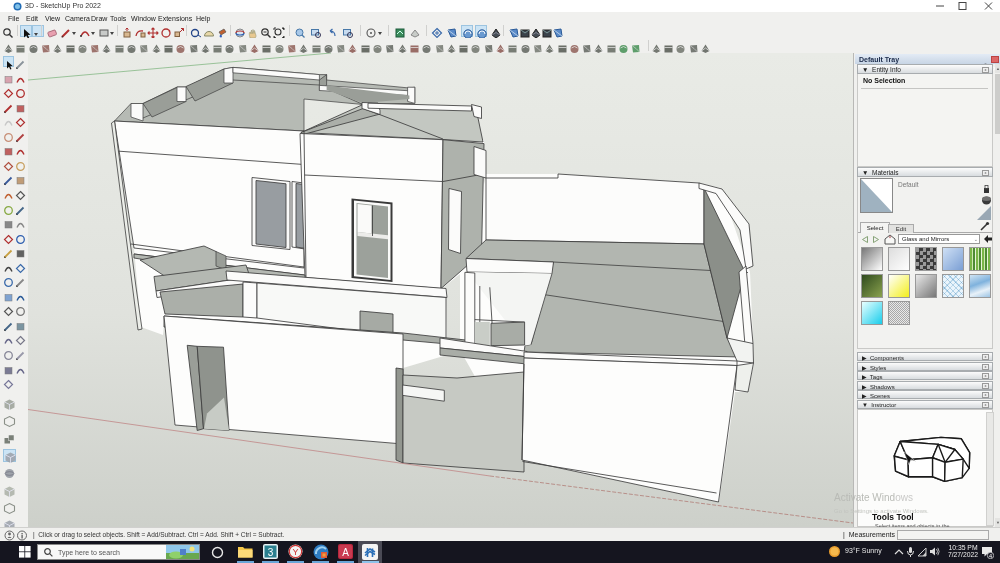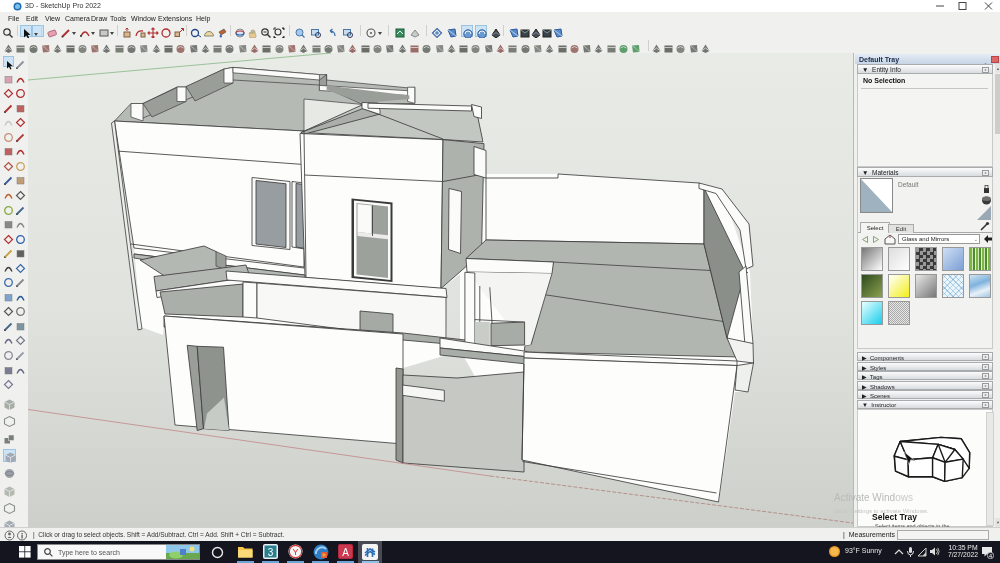--- a/index.html
+++ b/index.html
@@ -865,21 +865,21 @@
           <polygon points="11,9 52,12 46,26.5 19.5,28.7"></polygon>
           <polygon points="46,26.5 52,12 70,17.6 79,28 59.5,31.4"></polygon>
           <polygon points="52,12 70,17.6 59.5,31.4"></polygon>
           <polygon points="4.8,25 19.5,28.7 20,47 6,41"></polygon>
           <polygon points="19.5,28.7 46,26.5 46,47 20,47"></polygon>
           <polygon points="46,26.5 59.5,31.4 59,52 46,47"></polygon>
           <polygon points="59.5,31.4 79,28 78,48 59,52"></polygon>
         </g>
         <path d="M15,20 L20.5,34 L22.5,28.5 L28,30.5 Z" fill="#111" stroke="#fff" stroke-width="0.5"></path>
       </svg>
-      <div class="abs" style="left:14px;top:102px;font-size:8.5px;font-weight:bold;color:#111;">Select Tray</div>
+      <div class="abs" style="left:14px;top:102px;font-size:8.5px;font-weight:bold;color:#111;">Tools Tool</div>
       <div class="abs" style="left:17px;top:113px;font-size:5.5px;color:#555;">Select items and objects in the</div>
       <div class="abs" style="left:128px;top:2px;width:6px;height:112px;background:#e8e8e6;border:1px solid #d0d0ce;"></div>
     </div>
 
     <div class="abs" style="left:141px;top:11px;width:6px;height:463px;background:#f0f0ee;">
       <div class="abs" style="left:0;top:0;width:6px;height:9px;background:#e4e4e2;font-size:4px;color:#666;text-align:center;line-height:9px;">▲</div>
       <div class="abs" style="left:0;top:10px;width:6px;height:60px;background:#cdcdcb;"></div>
       <div class="abs" style="left:0;top:454px;width:6px;height:9px;background:#e4e4e2;font-size:4px;color:#666;text-align:center;line-height:9px;">▼</div>
     </div>
   </div>

